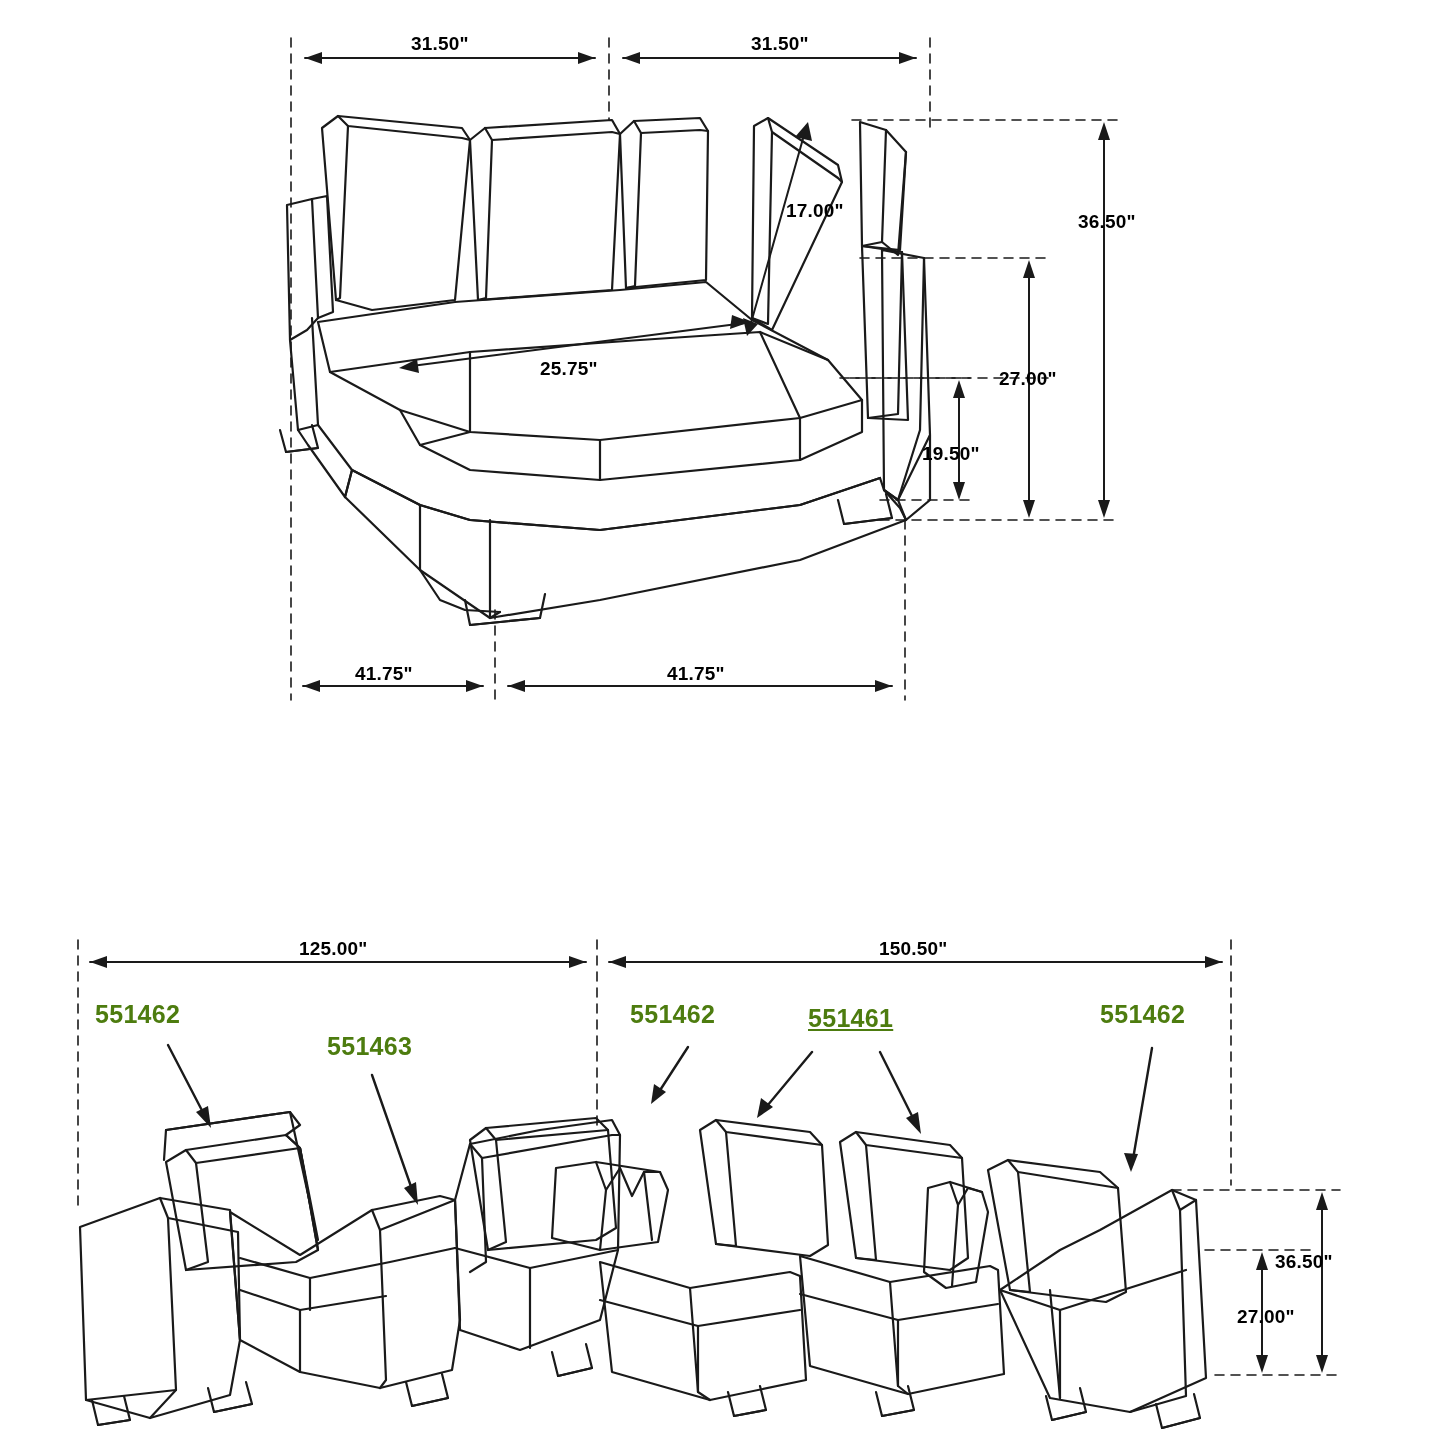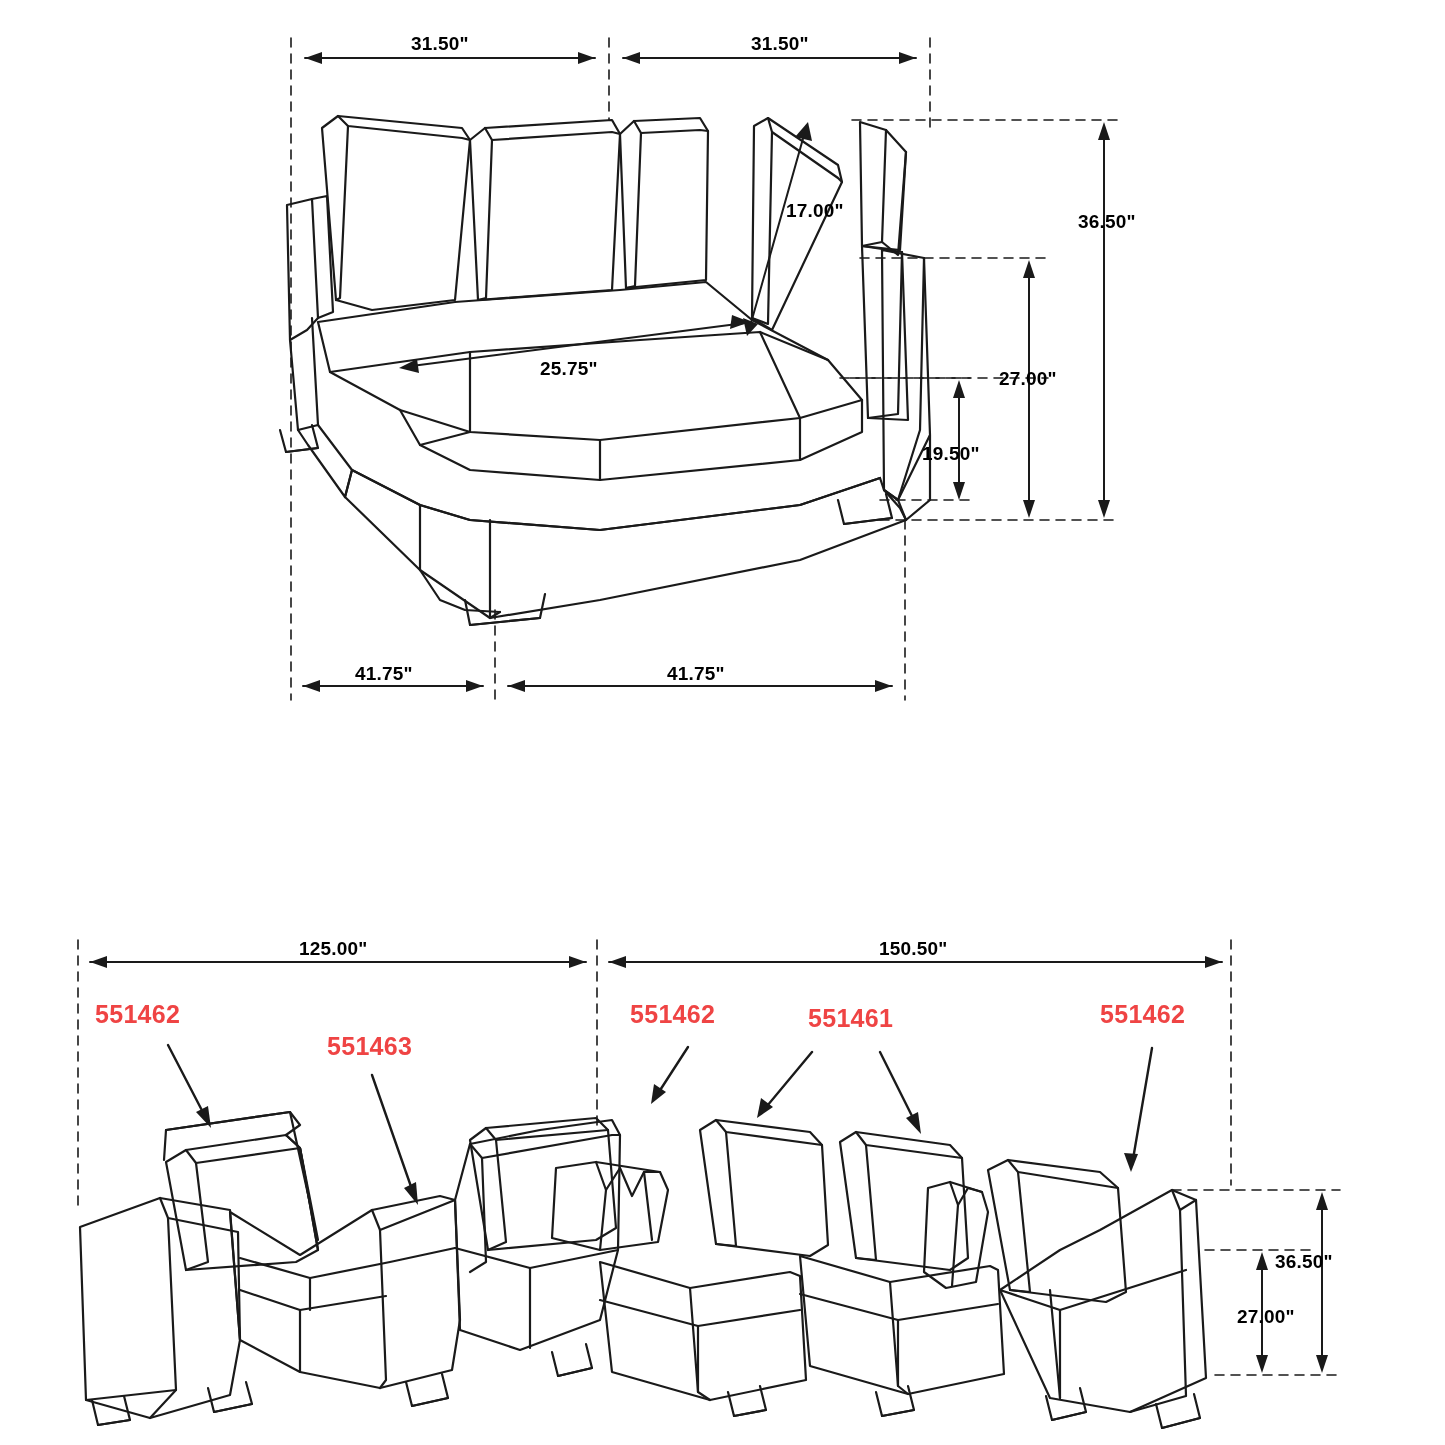--- a/index.html
+++ b/index.html
@@ -33,21 +33,21 @@
     font-size: 19px;
     color: #000000;
     white-space: nowrap;
     letter-spacing: 0.2px;
   }
   .codelabel {
     position: absolute;
     font-family: "Liberation Sans", sans-serif;
     font-weight: bold;
     font-size: 25px;
-    color: #ef4444;
+    color: #4d7c0f;
     white-space: nowrap;
     letter-spacing: 0.3px;
   }
 </style>
 </head>
 <body>
 
 <div id="stage">
 
   <svg class="layer" viewBox="0 0 1445 1445">
@@ -321,16 +321,16 @@
   </svg>
 
   <div class="dimlabel" style="left:299px; top:938px;">125.00"</div>
   <div class="dimlabel" style="left:879px; top:938px;">150.50"</div>
   <div class="dimlabel" style="left:1275px; top:1251px;">36.50"</div>
   <div class="dimlabel" style="left:1237px; top:1306px;">27.00"</div>
 
   <div class="codelabel" style="left:95px; top:1000px;">551462</div>
   <div class="codelabel" style="left:318px; top:1032px;margin-left:9px;">551463</div>
   <div class="codelabel" style="left:630px; top:1000px;">551462</div>
-  <div class="codelabel" style="left:808px; top:1004px;">551461</div>
+  <div class="codelabel" style="left:808px; top:1004px;text-decoration:underline;">551461</div>
   <div class="codelabel" style="left:1100px; top:1000px;">551462</div>
 
 </div>
 
 </body></html>

